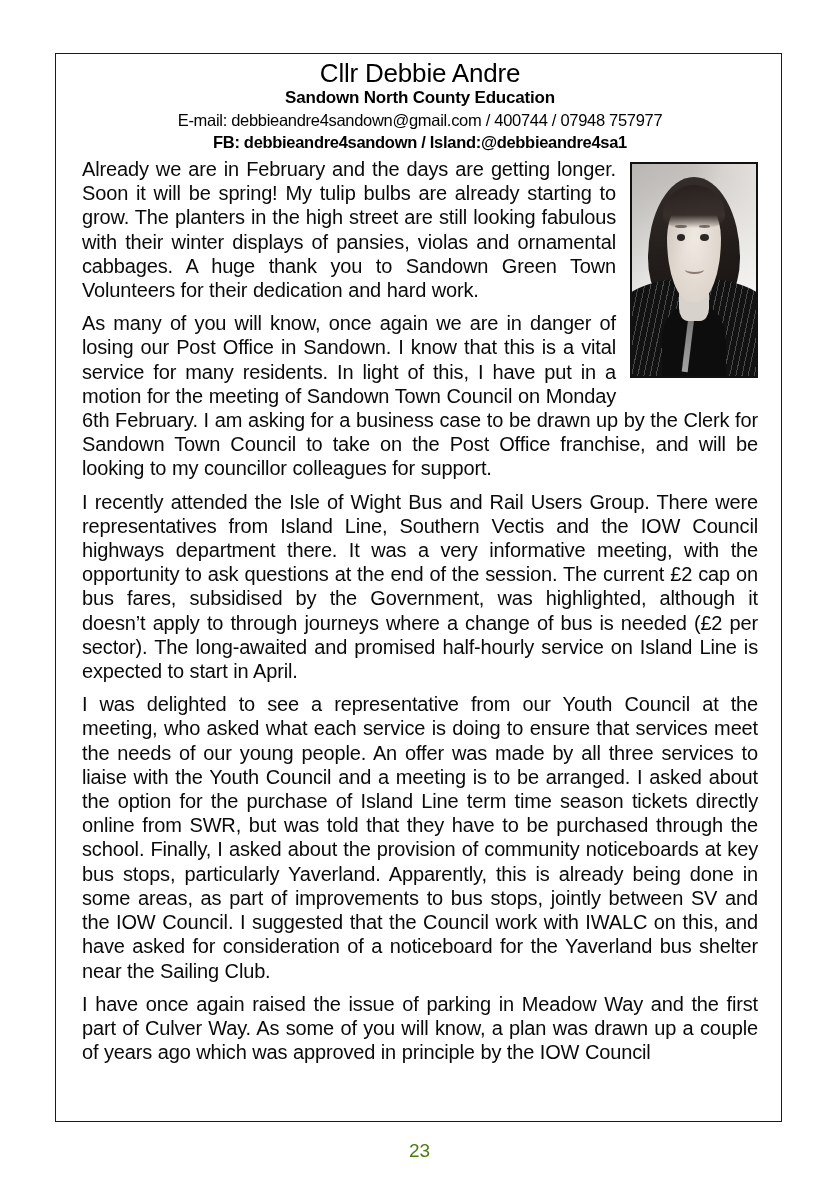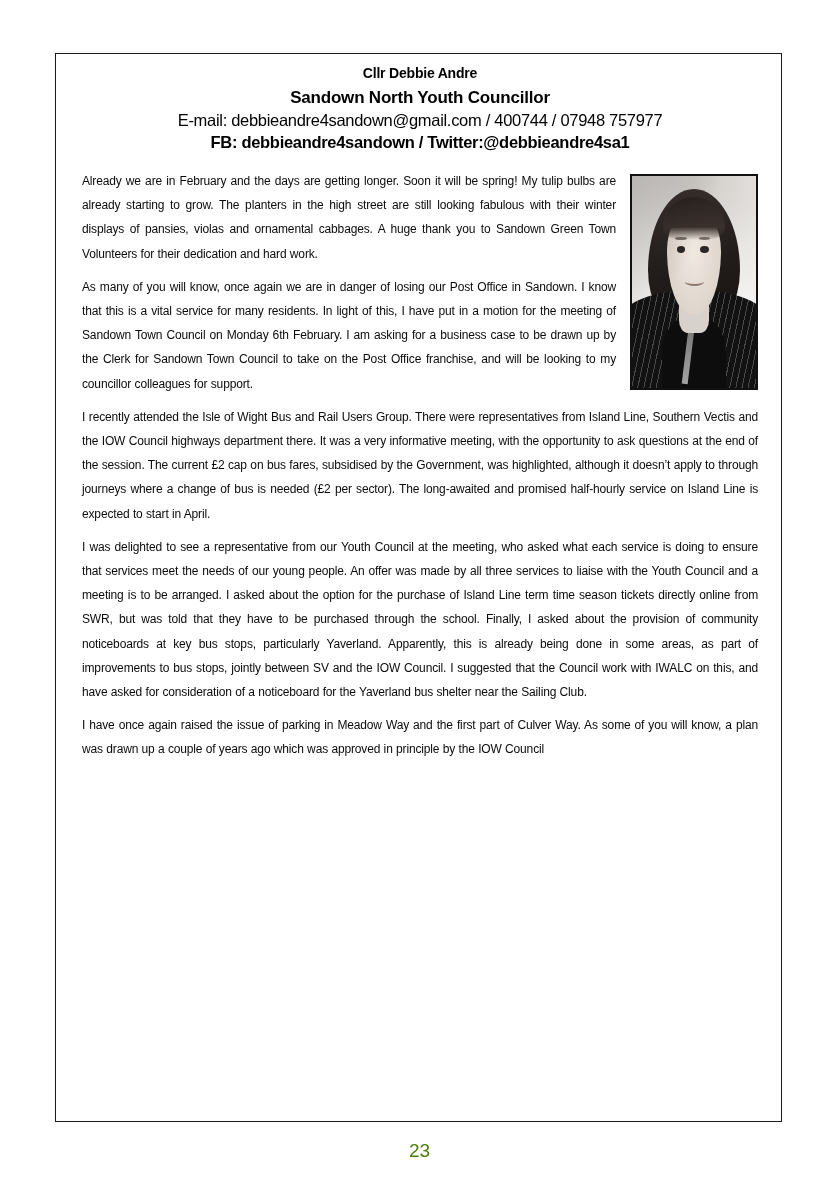--- a/index.html
+++ b/index.html
@@ -30,23 +30,23 @@
     top: 60px;
     width: 676px;
   }
   .masthead {
     text-align: center;
     color: #000000;
     font-weight: bold;
     letter-spacing: -0.2px;
   }
   .masthead .name {
-    font-size: 14px;
+    font-size: 26px;
     line-height: 26px;
-    font-weight: bold;
+    font-weight: normal;
     margin-bottom: 1px;
   }
   .masthead .role {
     font-size: 17px;
     line-height: 22px;
     font-weight: bold;
   }
   .masthead .cabinet {
     font-size: 17px;
     line-height: 22px;
@@ -60,23 +60,23 @@
     letter-spacing: -0.3px;
   }
   .masthead .social {
     font-size: 16.5px;
     line-height: 22px;
     font-weight: bold;
     letter-spacing: -0.3px;
   }
 
   .body-text {
-    margin-top: 16px;
+    margin-top: 4px;
     color: #0a0a0a;
-    font-size: 12px;
+    font-size: 20px;
     line-height: 24.2px;
     text-align: justify;
     letter-spacing: -0.15px;
     word-spacing: 0.2px;
   }
   .body-text p {
     margin: 0 0 9px 0;
     text-align: justify;
   }
   .body-text p:last-child {
@@ -224,23 +224,23 @@
 </head>
 <body>
 
 <div class="page">
   <div class="page-border"></div>
 
   <div class="content">
 
     <div class="masthead">
       <div class="name">Cllr Debbie Andre</div>
-      <div class="role">Sandown North Youth Councillor</div>
+      <div class="role">Sandown North County Education</div>
       <div class="contact">E-mail: debbieandre4sandown@gmail.com / 400744 /  07948 757977</div>
-      <div class="social">FB: debbieandre4sandown / Twitter:@debbieandre4sa1</div>
+      <div class="social">FB: debbieandre4sandown / Island:@debbieandre4sa1</div>
     </div>
 
     <div class="body-text">
 
       <div class="photo-frame">
         <div class="photo-inner">
           <div class="ph-bg"></div>
           <div class="ph-hair-back"></div>
           <div class="ph-suit"></div>
           <div class="ph-torso"></div>

